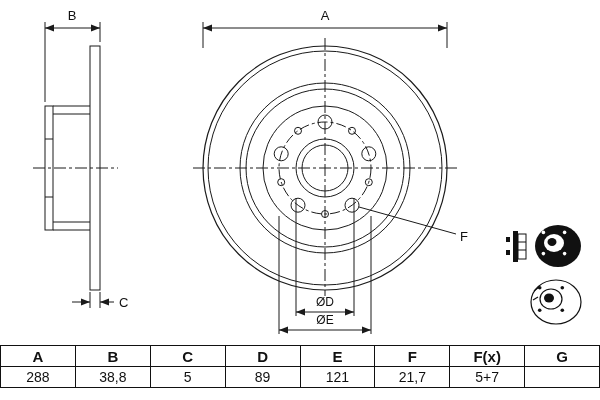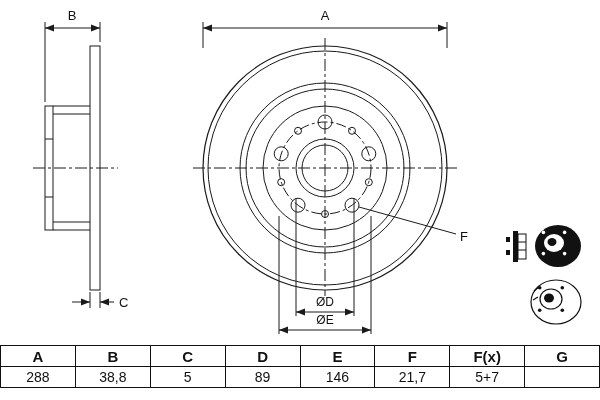--- a/index.html
+++ b/index.html
@@ -153,21 +153,21 @@
         <th>F(x)</th>
         <th>G</th>
       </tr>
     </thead>
     <tbody>
       <tr>
         <td>288</td>
         <td>38,8</td>
         <td>5</td>
         <td>89</td>
-        <td>146</td>
+        <td>121</td>
         <td>21,7</td>
         <td>5+7</td>
         <td></td>
       </tr>
     </tbody>
   </table>
 
 </div>
 
 </body></html>

